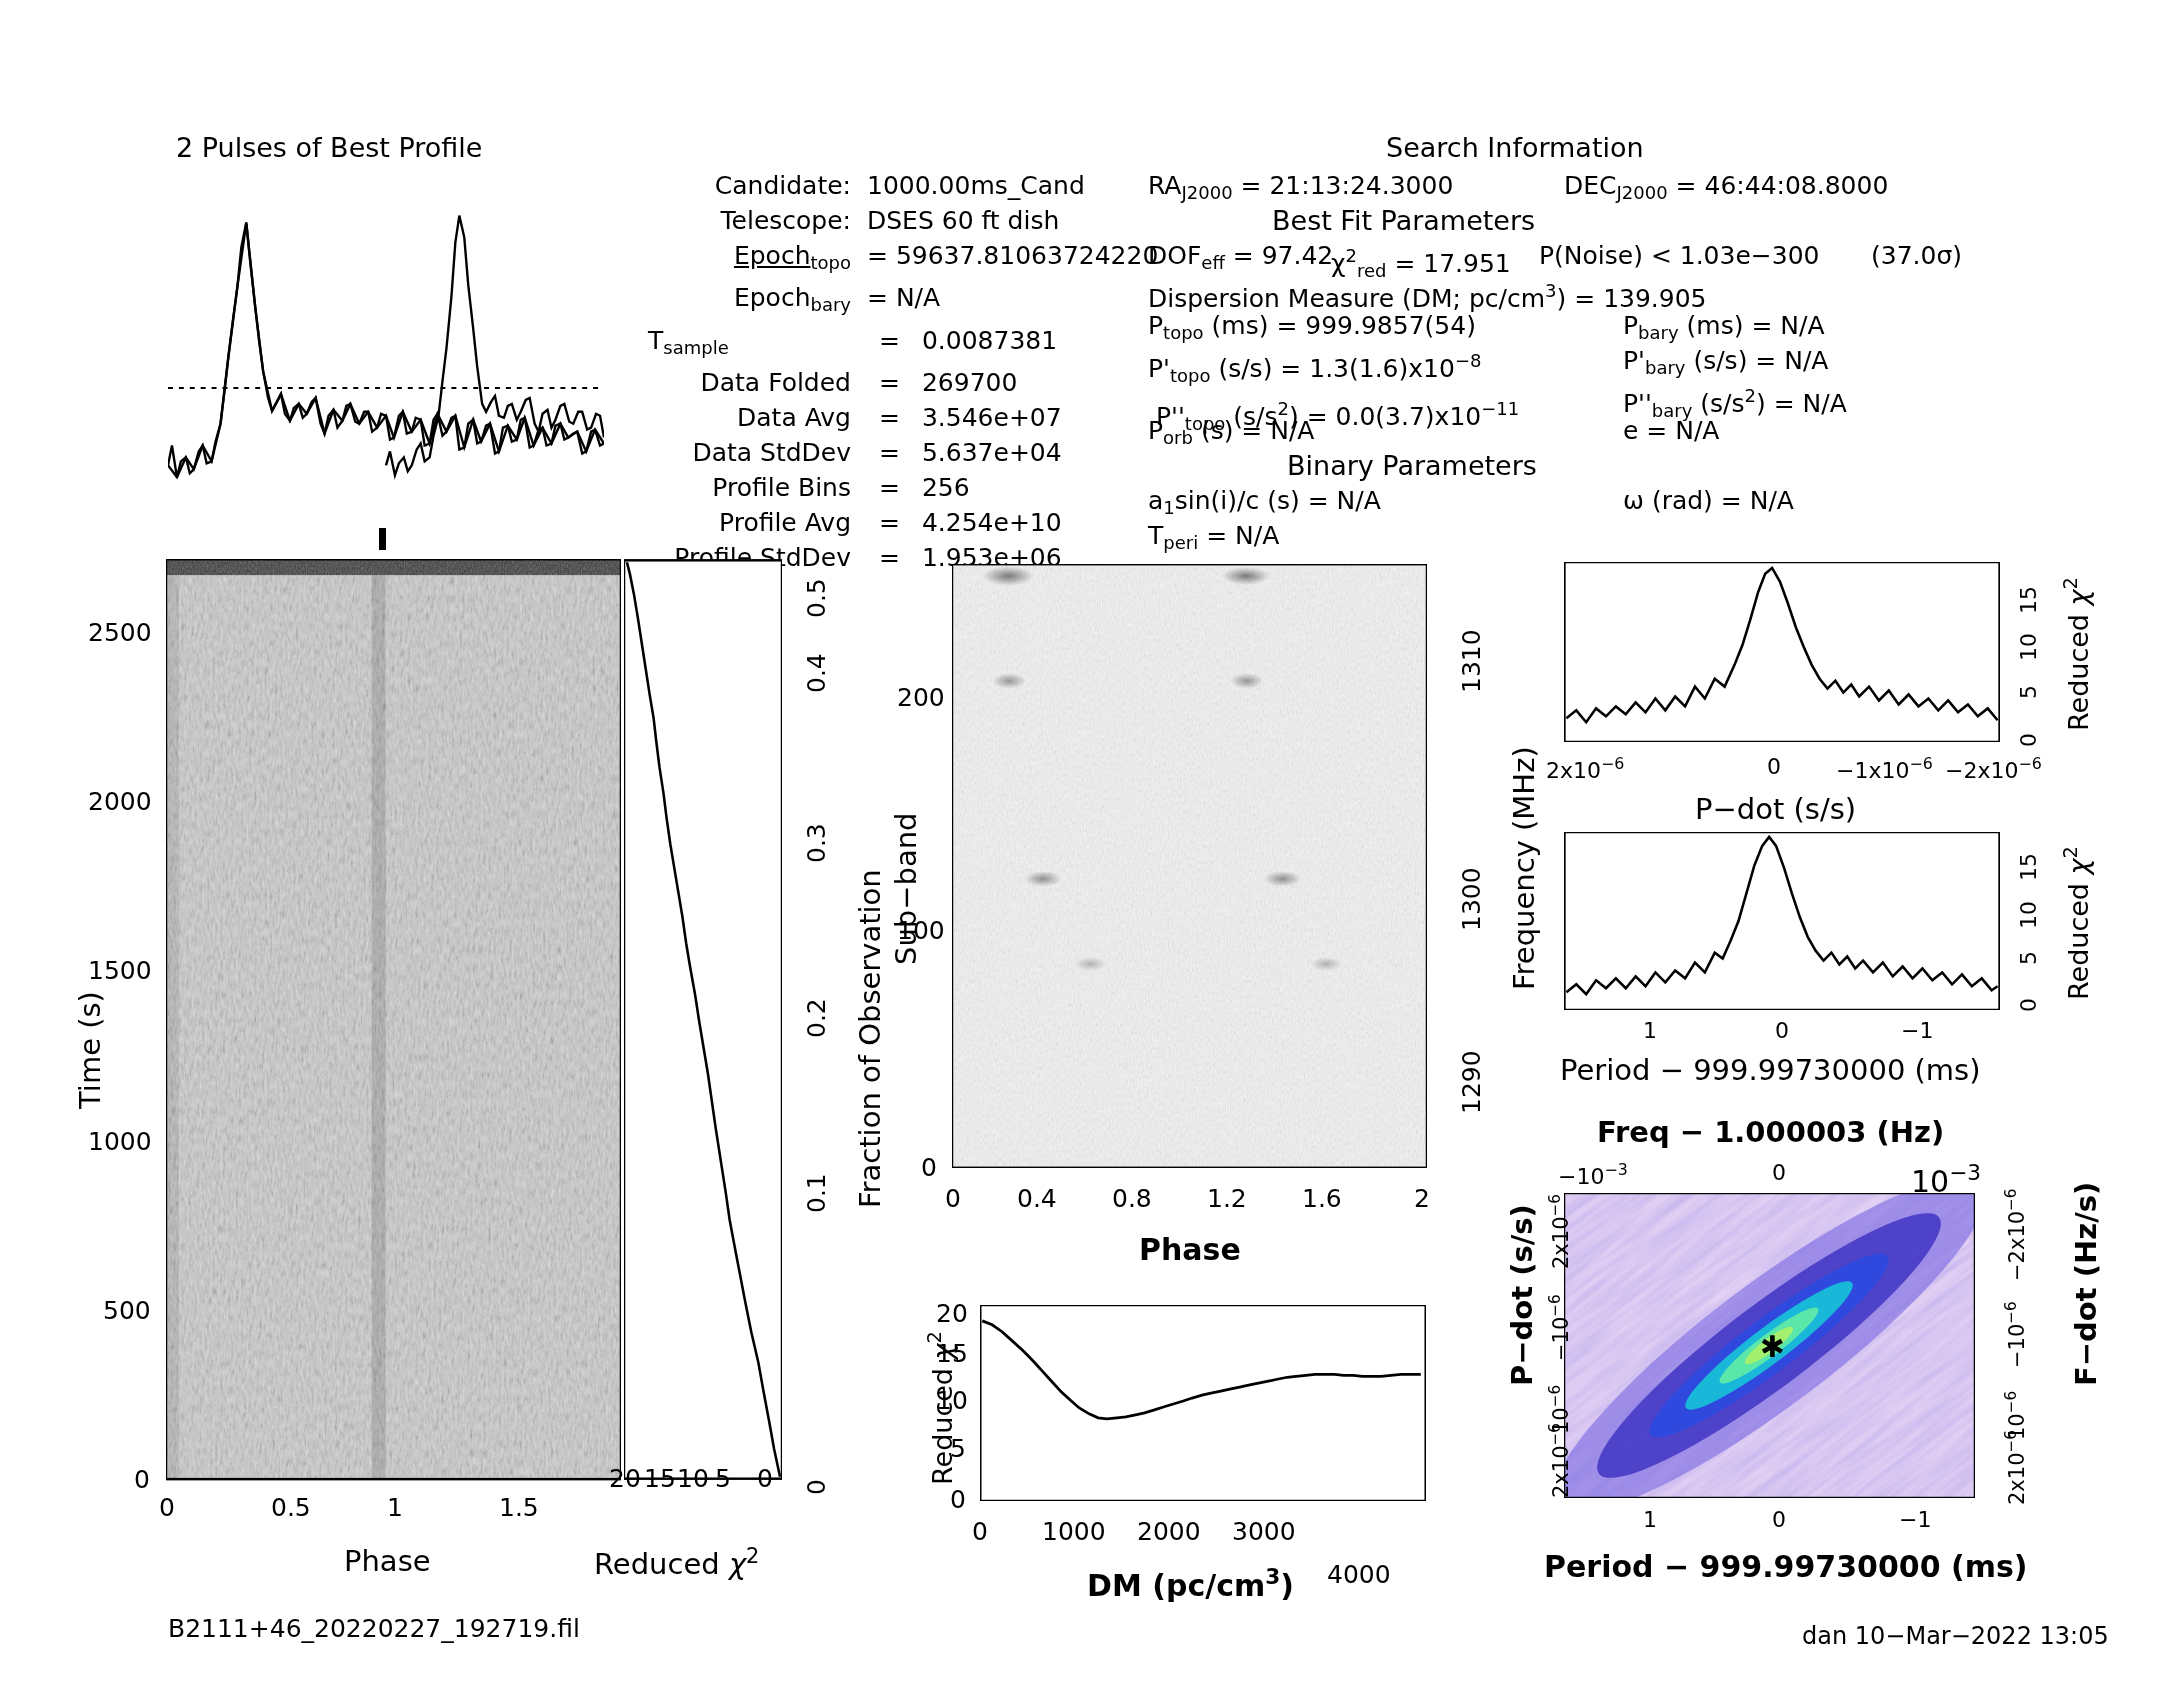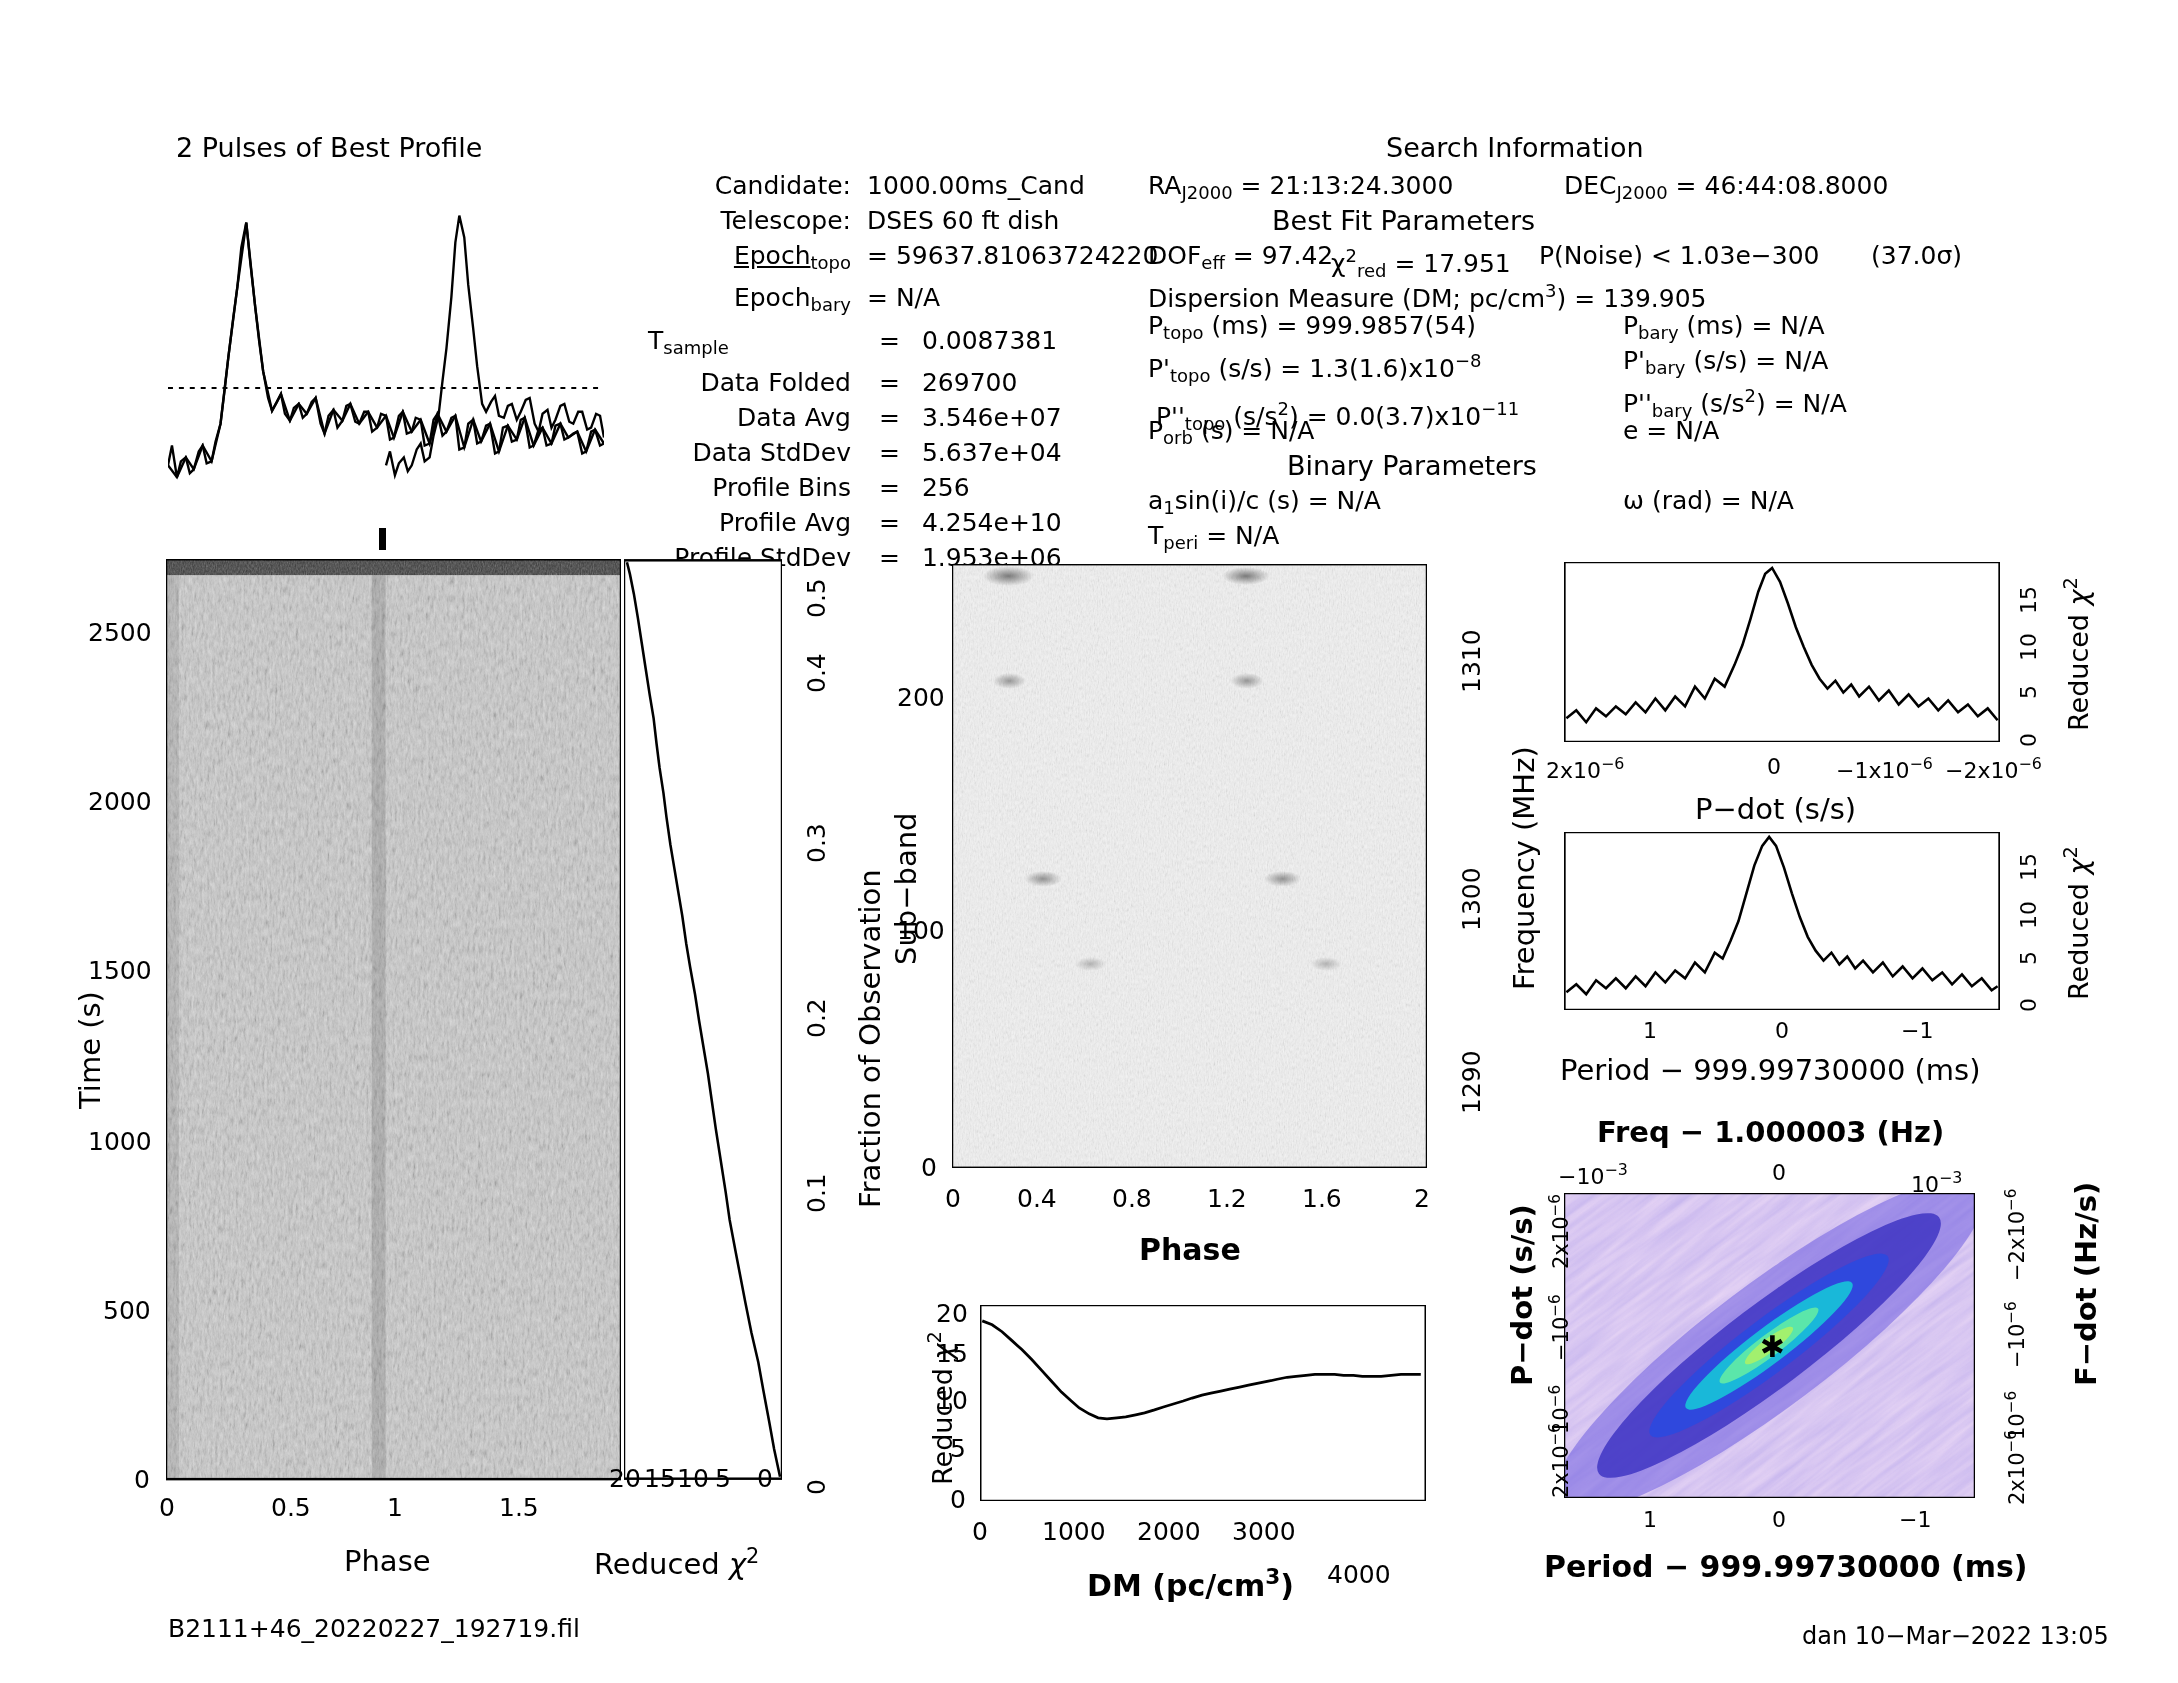--- a/index.html
+++ b/index.html
@@ -296,21 +296,21 @@
 <div class="abs t" style="left:1560px;top:1053px;font-size:29px;">Period − 999.99730000 (ms)</div>
 <div class="abs t rot90" style="left:2016px;top:1012px;font-size:22px;">0</div>
 <div class="abs t rot90" style="left:2016px;top:965px;font-size:22px;">5</div>
 <div class="abs t rot90" style="left:2016px;top:929px;font-size:22px;">10</div>
 <div class="abs t rot90" style="left:2016px;top:881px;font-size:22px;">15</div>
 <div class="abs t rot90" style="left:2059px;top:1000px;font-size:27px;">Reduced <span style="font-style:italic;">χ</span><span class="sup">2</span></div>
 
 <div class="abs t" style="left:1597px;top:1115px;font-size:29px;font-weight:bold;">Freq − 1.000003 (Hz)</div>
 <div class="abs t" style="left:1558px;top:1160px;font-size:22px;">−10<span class="sup">−3</span></div>
 <div class="abs t" style="left:1772px;top:1160px;font-size:22px;">0</div>
-<div class="abs t" style="left:1911px;top:1160px;font-size:22px;margin-top:8px;">10<span class="sup">−3</span></div>
+<div class="abs t" style="left:1911px;top:1160px;font-size:30px;">10<span class="sup">−3</span></div>
 
 <div class="abs" style="left:1564px;top:1193px;">
   <svg width="411" height="305" viewBox="0 0 415 308">
     <defs>
       <linearGradient id="ridge" x1="0" y1="0" x2="1" y2="1">
         <stop offset="0%" stop-color="#3b2fb5"></stop>
         <stop offset="50%" stop-color="#2dd4c8"></stop>
         <stop offset="100%" stop-color="#3b2fb5"></stop>
       </linearGradient>
       <filter id="streak" x="-10%" y="-10%" width="120%" height="120%">

